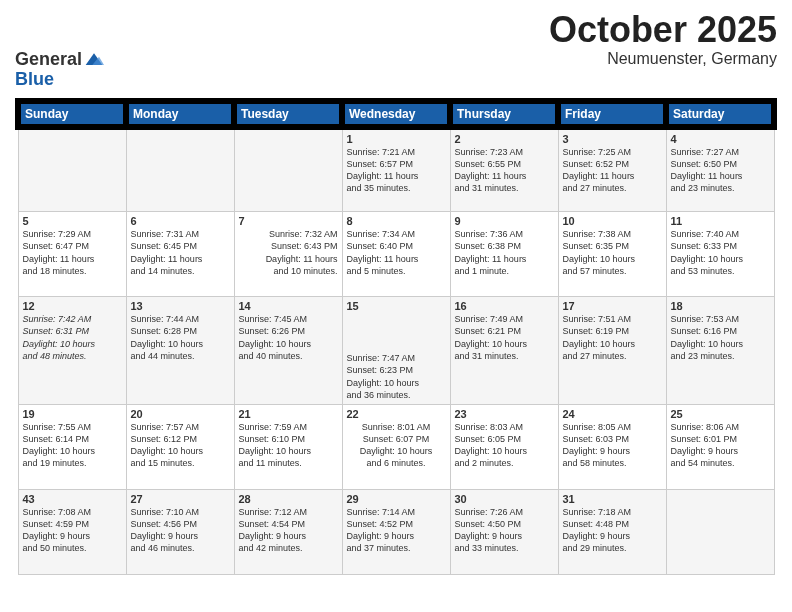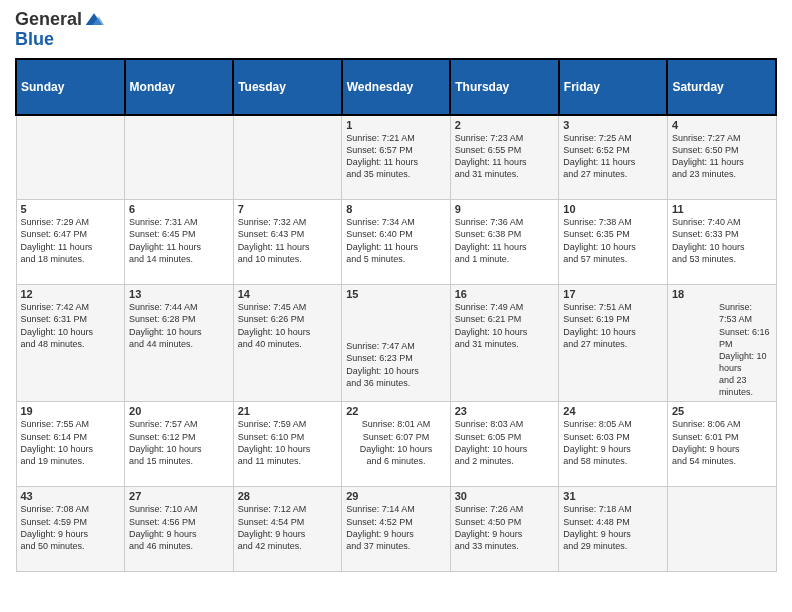--- a/index.html
+++ b/index.html
@@ -17,20 +17,21 @@
     }
     .header {
       display: flex;
       justify-content: space-between;
       align-items: flex-start;
       margin-bottom: 8px;
     }
     .logo {
       display: flex;
       align-items: flex-end;
+      margin-top: 40px;
     }
     .logo-text {
       display: flex;
       flex-direction: column;
       line-height: 1.1;
     }
     .logo-general {
       font-size: 18px;
       font-weight: bold;
       color: #333;
@@ -61,23 +62,23 @@
     .calendar {
       width: 100%;
       border-collapse: collapse;
       border: 1px solid #ccc;
     }
     .calendar th {
       background-color: #1a5fa8;
       color: white;
       font-size: 12px;
       font-weight: bold;
-      padding: 20px 4px;
+      padding: 3px 4px;
       text-align: left;
-      border: 2px solid #000000;
+      border: 6px solid #000000;
     }
     .calendar td {
       width: calc(100% / 7);
       vertical-align: top;
       padding: 3px 4px;
       border: 1px solid #ccc;
       font-size: 9.5px;
       color: #333;
       height: 85px;
     }
@@ -111,20 +112,24 @@
       <div class="logo-text">
         <span style="display:flex;align-items:center;">
           <span class="logo-general">General</span>
           <svg class="logo-icon" viewBox="0 0 24 24" fill="#1a5fa8">
             <polygon points="2,18 12,4 22,18" fill="#1a5fa8"></polygon>
             <polygon points="10,18 18,8 24,18" fill="#4a90d9" opacity="0.7"></polygon>
           </svg>
         </span>
         <span class="logo-blue">Blue</span>
       </div>
+    </div>
+    <div class="title-area">
+      <div class="month-title">October 2025</div>
+      <div class="subtitle">Neumuenster, Germany</div>
     </div>
   </div>
 
   <table class="calendar">
     <thead>
       <tr>
         <th>Sunday</th>
         <th>Monday</th>
         <th>Tuesday</th>
         <th>Wednesday</th>
@@ -177,21 +182,21 @@
           </td>
           <td>
             <span class="day-num">6</span>
             <div class="day-info" style="white-space: pre-line;">Sunrise: 7:31 AM
 Sunset: 6:45 PM
 Daylight: 11 hours
 and 14 minutes.</div>
           </td>
           <td>
             <span class="day-num">7</span>
-            <div class="day-info" style="white-space: pre-line;">Sunrise: 7:32 AM
+            <div class="day-info" style="white-space: pre-line; text-align: right;">Sunrise: 7:32 AM
 Sunset: 6:43 PM
 Daylight: 11 hours
 and 10 minutes.</div>
           </td>
           <td>
             <span class="day-num">8</span>
             <div class="day-info" style="white-space: pre-line;">Sunrise: 7:34 AM
 Sunset: 6:40 PM
 Daylight: 11 hours
 and 5 minutes.</div>
@@ -214,21 +219,21 @@
             <span class="day-num">11</span>
             <div class="day-info" style="white-space: pre-line;">Sunrise: 7:40 AM
 Sunset: 6:33 PM
 Daylight: 10 hours
 and 53 minutes.</div>
           </td>
         </tr>
         <tr>
           <td>
             <span class="day-num">12</span>
-            <div class="day-info" style="white-space: pre-line;">Sunrise: 7:42 AM
+            <div class="day-info" style="white-space: pre-line; font-style: italic;">Sunrise: 7:42 AM
 Sunset: 6:31 PM
 Daylight: 10 hours
 and 48 minutes.</div>
           </td>
           <td>
             <span class="day-num">13</span>
             <div class="day-info" style="white-space: pre-line;">Sunrise: 7:44 AM
 Sunset: 6:28 PM
 Daylight: 10 hours
 and 44 minutes.</div>
@@ -256,21 +261,21 @@
           </td>
           <td>
             <span class="day-num">17</span>
             <div class="day-info" style="white-space: pre-line;">Sunrise: 7:51 AM
 Sunset: 6:19 PM
 Daylight: 10 hours
 and 27 minutes.</div>
           </td>
           <td>
             <span class="day-num">18</span>
-            <div class="day-info" style="white-space: pre-line; margin-left: 47px;">Sunrise: 7:53 AM
+            <div class="day-info" style="white-space: pre-line;">Sunrise: 7:53 AM
 Sunset: 6:16 PM
 Daylight: 10 hours
 and 23 minutes.</div>
           </td>
         </tr>
         <tr>
           <td>
             <span class="day-num">19</span>
             <div class="day-info" style="white-space: pre-line;">Sunrise: 7:55 AM
 Sunset: 6:14 PM

